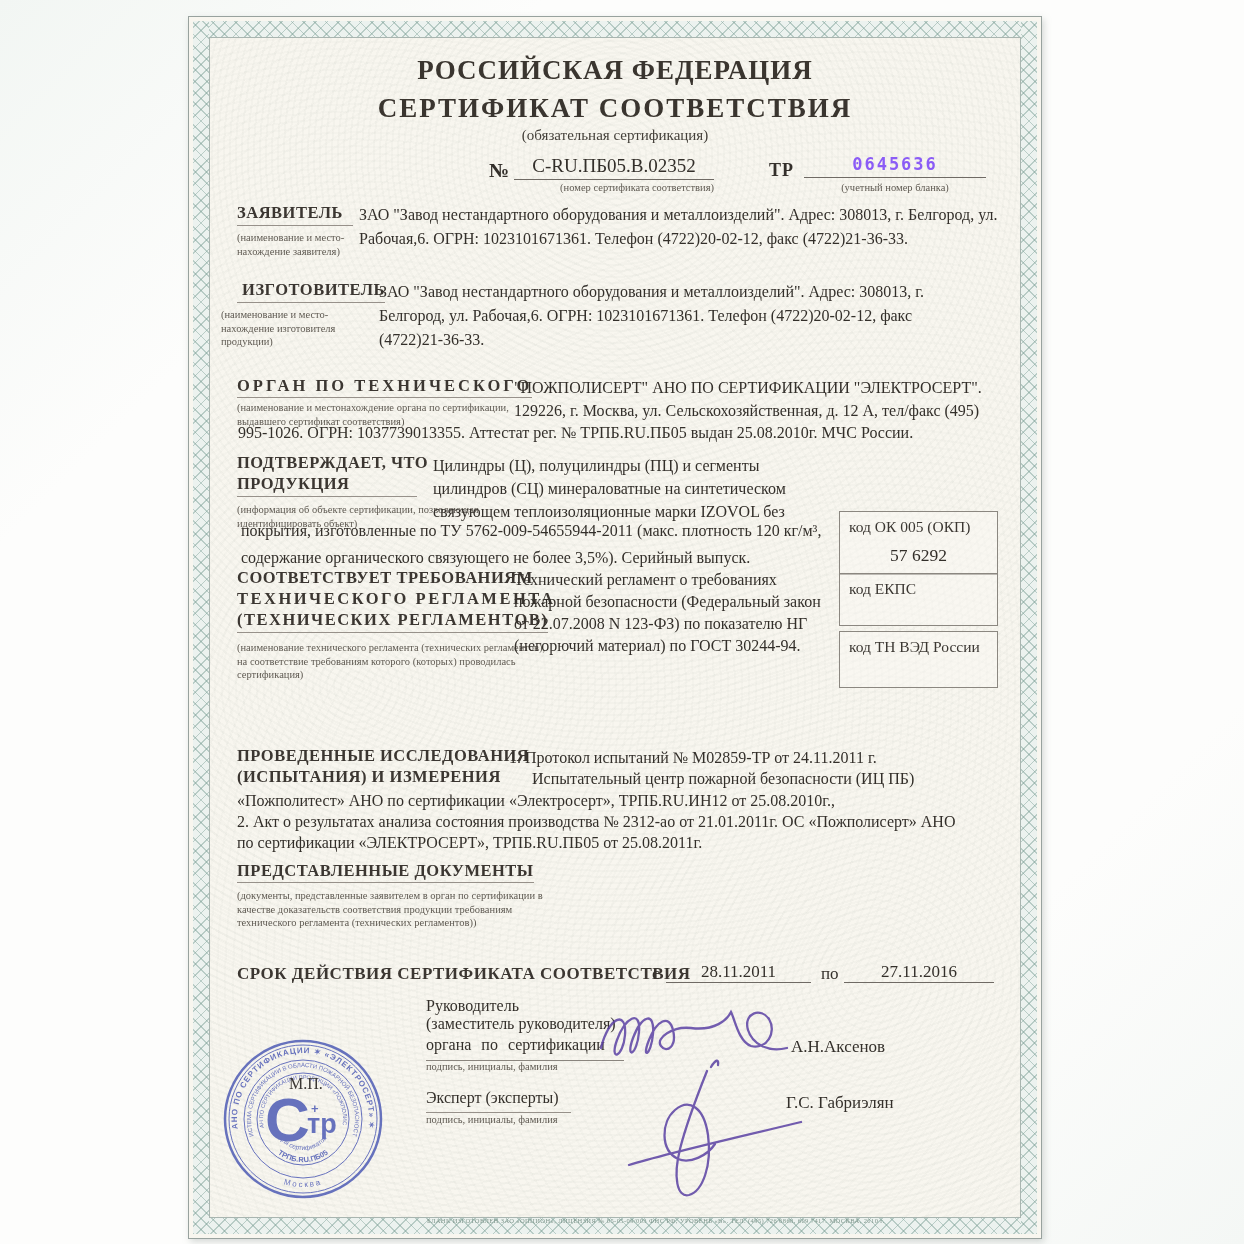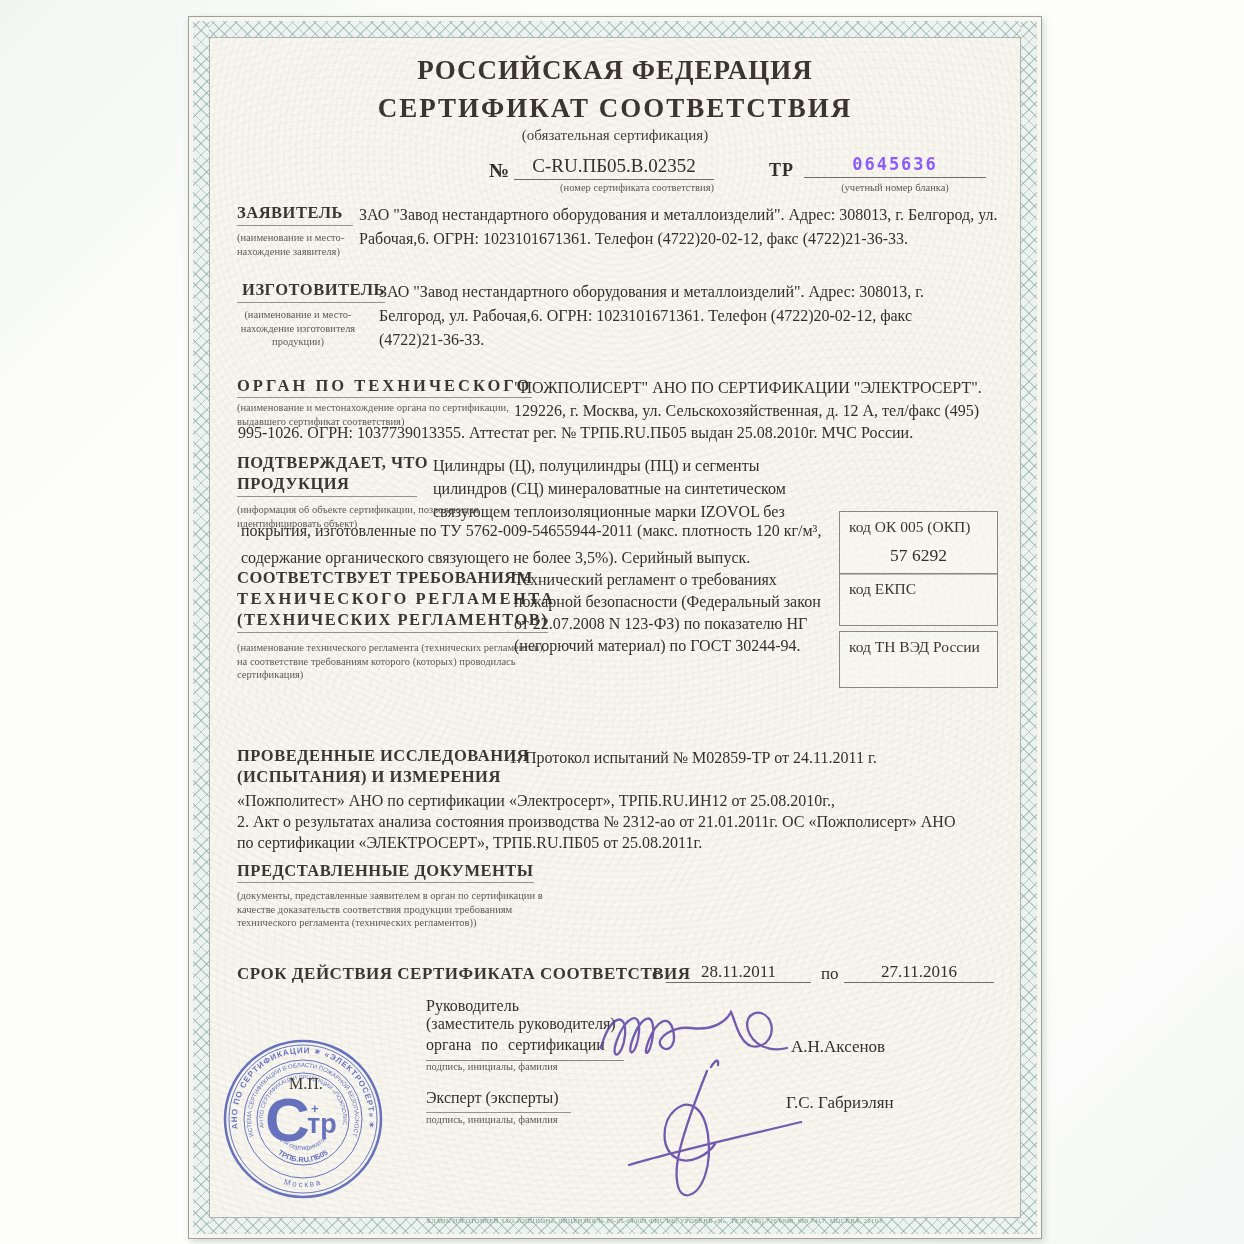--- a/index.html
+++ b/index.html
@@ -69,21 +69,21 @@
     <div class="abs cap" style="left:325px;top:164px;width:200px;text-align:right;">(номер сертификата соответствия)</div>
     <div class="abs" style="left:580px;top:143px;font-size:18px;font-weight:bold;letter-spacing:1px;">ТР</div>
     <div class="abs uline red-num" style="left:615px;top:137px;width:182px;text-align:center;padding-bottom:3px;">0645636</div>
     <div class="abs cap" style="left:615px;top:164px;width:182px;text-align:center;">(учетный номер бланка)</div>
 
     <div class="abs" style="left:48px;top:186px;"><span class="lbl lbl-u" style="display:inline-block;min-width:116px;">ЗАЯВИТЕЛЬ</span></div>
     <div class="abs cap" style="left:48px;top:214px;width:126px;">(наименование и место-нахождение заявителя)</div>
     <div class="abs body" style="left:170px;top:186px;width:648px;">ЗАО "Завод нестандартного оборудования и металлоизделий". Адрес: 308013, г. Белгород, ул. Рабочая,6. ОГРН: 1023101671361. Телефон (4722)20-02-12, факс (4722)21-36-33.</div>
 
     <div class="abs" style="left:48px;top:263px;"><span class="lbl lbl-u" style="display:inline-block;min-width:148px;text-align:right;">ИЗГОТОВИТЕЛЬ</span></div>
-    <div class="abs cap" style="left:40px;top:291px;width:138px;text-align:center;">(наименование и место-нахождение изготовителя продукции)</div>
+    <div class="abs cap" style="left:32px;top:291px;width:138px;">(наименование и место-нахождение изготовителя продукции)</div>
     <div class="abs body" style="left:190px;top:263px;width:588px;">ЗАО "Завод нестандартного оборудования и металлоизделий". Адрес: 308013, г. Белгород, ул. Рабочая,6. ОГРН: 1023101671361. Телефон (4722)20-02-12, факс (4722)21-36-33.</div>
 
     <div class="abs" style="left:48px;top:359px;"><span class="lbl lbl-u ls3">ОРГАН ПО ТЕХНИЧЕСКОГО</span></div>
     <div class="abs cap" style="left:48px;top:384px;width:305px;">(наименование и местонахождение органа по сертификации, выдавшего сертификат соответствия)</div>
     <div class="abs body" style="left:325px;top:359px;width:500px;">"ПОЖПОЛИСЕРТ" АНО ПО СЕРТИФИКАЦИИ "ЭЛЕКТРОСЕРТ".</div>
     <div class="abs body" style="left:325px;top:382px;width:500px;">129226, г. Москва, ул. Сельскохозяйственная, д. 12 А, тел/факс (495)</div>
     <div class="abs body" style="left:49px;top:404px;width:790px;">995-1026. ОГРН: 1037739013355. Аттестат рег. № ТРПБ.RU.ПБ05 выдан 25.08.2010г. МЧС России.</div>
 
     <div class="abs lbl" style="left:48px;top:436px;">ПОДТВЕРЖДАЕТ, ЧТО</div>
     <div class="abs" style="left:48px;top:457px;"><span class="lbl lbl-u" style="display:inline-block;min-width:180px;">ПРОДУКЦИЯ</span></div>
@@ -110,20 +110,21 @@
     <div class="abs" style="left:48px;top:593px;"><span class="lbl ls15 lbl-u" style="display:inline-block;">(ТЕХНИЧЕСКИХ РЕГЛАМЕНТОВ)</span></div>
     <div class="abs cap" style="left:48px;top:624px;width:320px;">(наименование технического регламента (технических регламентов), на соответствие требованиям которого (которых) проводилась сертификация)</div>
     <div class="abs body" style="left:325px;top:551px;width:330px;">Технический регламент о требованиях</div>
     <div class="abs body" style="left:325px;top:573px;width:330px;">пожарной безопасности (Федеральный закон</div>
     <div class="abs body" style="left:325px;top:595px;width:330px;">от 22.07.2008 N 123-ФЗ) по показателю НГ</div>
     <div class="abs body" style="left:325px;top:617px;width:330px;">(негорючий материал) по ГОСТ 30244-94.</div>
 
     <div class="abs lbl" style="left:48px;top:729px;">ПРОВЕДЕННЫЕ ИССЛЕДОВАНИЯ</div>
     <div class="abs lbl" style="left:48px;top:750px;">(ИСПЫТАНИЯ) И ИЗМЕРЕНИЯ</div>
     <div class="abs body" style="left:320px;top:729px;width:480px;">1. Протокол испытаний № М02859-ТР от 24.11.2011 г.</div>
+    <div class="abs body" style="left:343px;top:750px;width:460px;">Испытательный центр пожарной безопасности (ИЦ ПБ)</div>
     <div class="abs body" style="left:48px;top:772px;width:790px;">«Пожполитест» АНО по сертификации «Электросерт», ТРПБ.RU.ИН12 от 25.08.2010г.,</div>
     <div class="abs body" style="left:48px;top:793px;width:790px;">2. Акт о результатах анализа состояния производства № 2312-ао от 21.01.2011г. ОС «Пожполисерт» АНО</div>
     <div class="abs body" style="left:48px;top:814px;width:790px;">по сертификации «ЭЛЕКТРОСЕРТ», ТРПБ.RU.ПБ05 от 25.08.2011г.</div>
 
     <div class="abs" style="left:48px;top:844px;"><span class="lbl lbl-u">ПРЕДСТАВЛЕННЫЕ ДОКУМЕНТЫ</span></div>
     <div class="abs cap" style="left:48px;top:872px;width:330px;">(документы, представленные заявителем в орган по сертификации в качестве доказательств соответствия продукции требованиям технического регламента (технических регламентов))</div>
 
     <div class="abs lbl" style="left:48px;top:947px;font-size:17px;">СРОК ДЕЙСТВИЯ СЕРТИФИКАТА СООТВЕТСТВИЯ</div>
     <div class="abs" style="left:463px;top:947px;font-size:17px;">с</div>
     <div class="abs datebox" style="left:477px;top:945px;width:145px;">28.11.2011</div>

